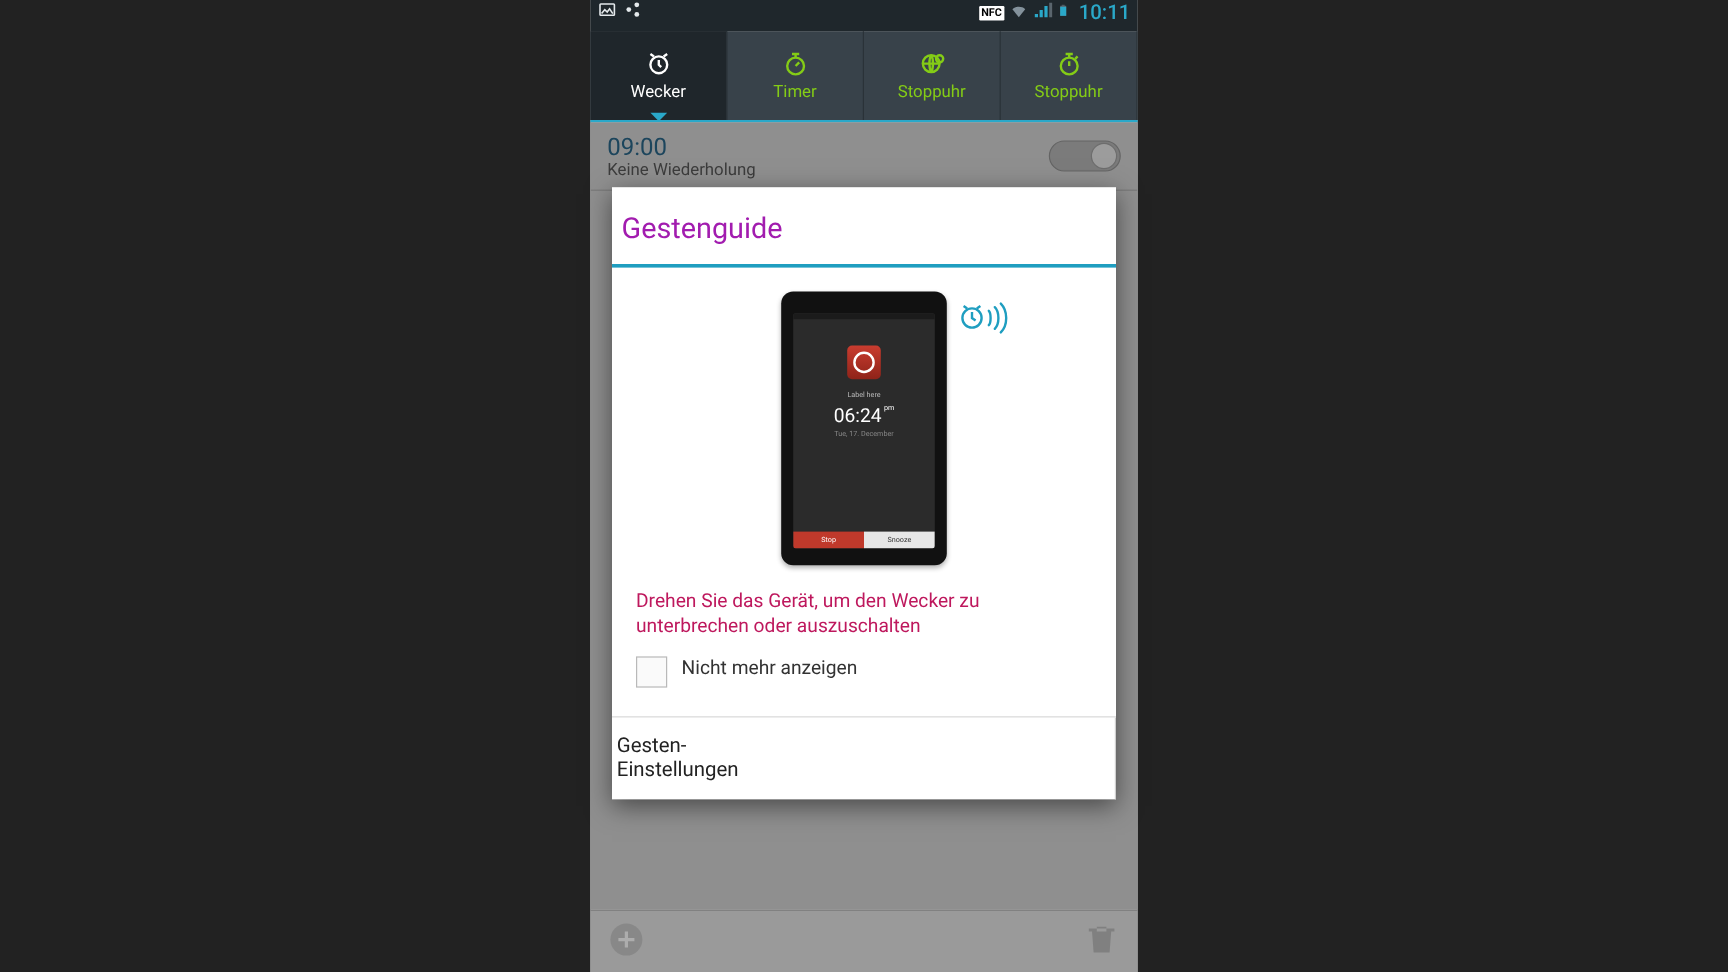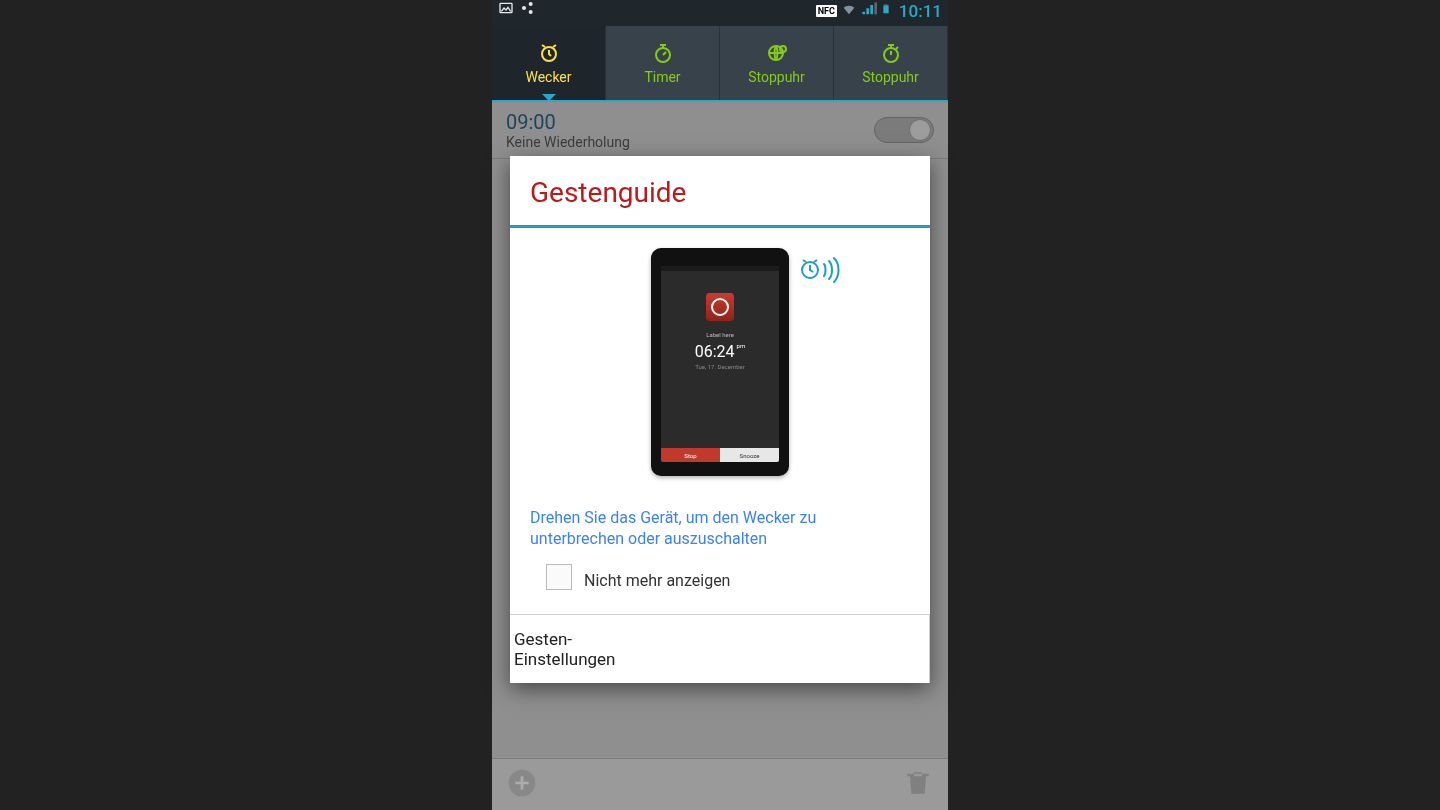--- a/index.html
+++ b/index.html
@@ -5,57 +5,57 @@
   *{box-sizing:border-box;margin:0;padding:0;font-family:Roboto,Arial,sans-serif}
   body{background:#222;width:1440px;height:810px;overflow:hidden}
   .phone{position:absolute;left:492px;top:0;width:456px;height:810px;background:#bcbcbc}
   .statusbar{height:26px;background:#1f272c;color:#e4e9ec;display:flex;align-items:flex-start;padding:0 6px;font-size:15px}
   .status-left{display:flex;gap:6px;align-items:center}
   .status-right{margin-left:auto;display:flex;gap:4px;align-items:center}
   .status-time{color:#2aa8c9;font-weight:500;font-size:17px;margin-left:4px}
   .nfc-badge{background:#fff;color:#000;font-size:9px;font-weight:700;padding:1px 2px;border-radius:1px}
   .tabs{height:74px;background:#38424a;display:flex;position:relative}
   .tab{flex:1;display:flex;flex-direction:column;align-items:center;justify-content:center;color:#84cc16;gap:4px;font-size:14px;border-right:1px solid #2a3238}
-  .tab.active{background:#1f262b;color:#fde047}
+  .tab.active{background:#1f262b;color:#ffffff}
   .tab:last-child{border-right:none}
   .tab svg{width:24px;height:24px}
   .tab-indicator{position:absolute;bottom:-1px;left:11%;width:0;height:0;border-left:7px solid transparent;border-right:7px solid transparent;border-top:7px solid #2aa8c9;z-index:2}
   .tabbar-line{height:2px;background:#2aa8c9}
   .content{background:#bcbcbc;height:calc(100% - 26px - 74px - 2px - 52px);position:relative}
   .alarm-row{display:flex;align-items:center;padding:8px 14px;border-bottom:1px solid #9a9a9a}
   .alarm-info{flex:1}
   .alarm-time{font-size:20px;color:#0c4a6e}
   .alarm-sub{font-size:14px;color:#3c3c3c}
   .toggle{width:60px;height:26px;background:#9d9d9d;border-radius:13px;border:1px solid #7a7a7a;position:relative}
   .toggle-knob{position:absolute;right:2px;top:1px;width:22px;height:22px;border-radius:50%;background:#cfcfcf;border:1px solid #888}
   .scrim{position:absolute;inset:0;background:rgba(60,60,60,0.35)}
   .bottombar{height:52px;background:#9a9a9a;display:flex;align-items:center;justify-content:space-between;padding:0 14px;border-top:1px solid #7c7c7c}
   .bottombar svg{width:32px;height:32px;opacity:.55}
 
   .dialog{position:absolute;left:18px;right:18px;top:156px;background:#fff;box-shadow:0 6px 20px rgba(0,0,0,.5)}
-  .dialog-title{color:#b91c1c;font-size:28px;padding:20px 20px 16px;font-weight:400}
+  .dialog-title{color:#a21caf;font-size:24px;padding:20px 8px 16px;font-weight:400}
   .dialog-hr{height:3px;background:#1f9ec0}
   .dialog-body{padding:20px 18px 10px;position:relative}
   .illus-wrap{display:flex;justify-content:center;position:relative}
   .ring-icon{position:absolute;right:70px;top:6px;color:#1f9ec0}
   .mini-phone{width:138px;height:228px;background:#111;border-radius:10px;padding:18px 10px 14px;display:flex;flex-direction:column;box-shadow:0 2px 4px rgba(0,0,0,.3)}
   .mini-screen{flex:1;background:#2b2b2b;border-radius:2px;display:flex;flex-direction:column;align-items:center;overflow:hidden}
   .mini-topbar{height:5px;width:100%;background:#1b1b1b}
   .mini-alarm-ic{width:28px;height:28px;background:linear-gradient(#c93c2f,#8f2319);border-radius:4px;margin-top:22px;display:flex;align-items:center;justify-content:center}
   .mini-alarm-ic::before{content:"";width:14px;height:14px;border:2px solid #fff;border-radius:50%;display:block}
   .mini-label{font-size:6px;color:#bbb;margin-top:10px}
   .mini-time{color:#fff;font-size:16px;margin-top:4px}
   .mini-time sup{font-size:6px;vertical-align:top;margin-left:2px}
   .mini-date{font-size:6px;color:#888;margin-top:2px}
   .mini-btns{margin-top:auto;display:flex;width:100%}
   .mini-btn{flex:1;height:14px;font-size:6px;display:flex;align-items:center;justify-content:center;color:#fff}
   .mini-btn.stop{background:#c0392b}
   .mini-btn.snooze{background:#e7e7e7;color:#333}
-  .dialog-text{font-size:16px;color:#3b82f6;margin:32px 2px 14px;line-height:1.3}
-  .checkbox-row{display:flex;align-items:flex-end;gap:12px;margin:6px 18px 14px}
+  .dialog-text{font-size:16px;color:#be185d;margin:20px 2px 14px;line-height:1.3}
+  .checkbox-row{display:flex;align-items:flex-start;gap:12px;margin:6px 2px 14px}
   .chk{width:26px;height:26px;border:1px solid #b9b9b9;background:#fafafa}
   .chk-label{font-size:16px;color:#333}
   .dialog-actions{display:flex;border-top:1px solid #cfcfcf}
   .dlg-btn{flex:1;padding:14px 4px;text-align:left;font-size:17px;color:#222;background:#fff}
   .dlg-btn:first-child{border-right:1px solid #cfcfcf;line-height:1.2}
   .dlg-btn.ok{display:flex;align-items:center;justify-content:center;font-size:20px}
 </style>
 </head>
 <body>
 

